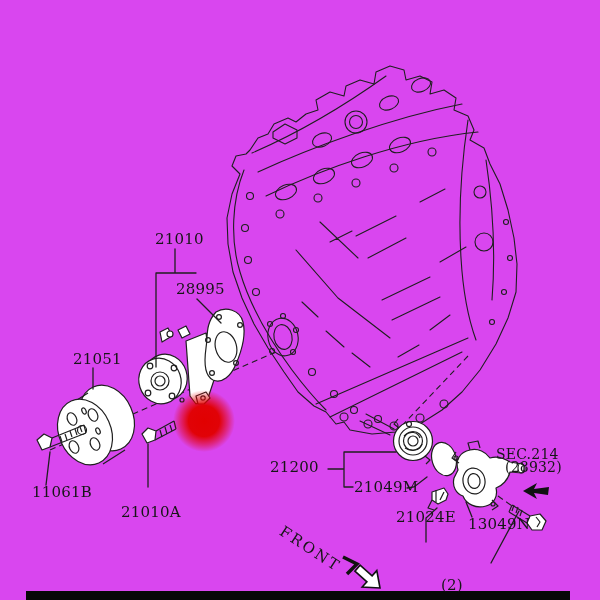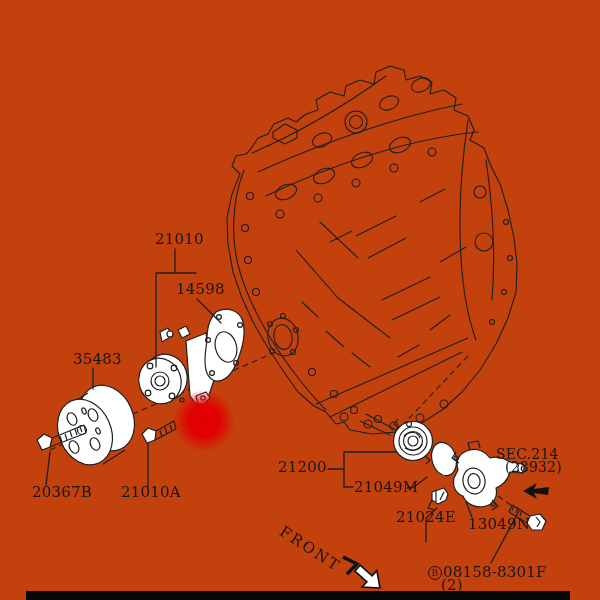--- a/index.html
+++ b/index.html
@@ -1,17 +1,17 @@
 <!DOCTYPE html>
 <html><head>
 <meta charset="utf-8">
 <style>
   html,body{margin:0;padding:0;background:#ffffff;}
   body{width:600px;height:600px;overflow:hidden;}
-  #stage{position:relative;width:600px;height:600px;background:#c2410c;
+  #stage{position:relative;width:600px;height:600px;background:#d946ef;
          font-family:"DejaVu Serif","Liberation Serif",serif;}
   #art{position:absolute;left:0;top:0;}
   .label{position:absolute;font-size:15px;color:#161616;letter-spacing:.2px;
          white-space:nowrap;line-height:1;}
   .label-sm{font-size:14px;}
   .front-label{transform:rotate(33deg);transform-origin:left top;letter-spacing:2.5px;}
   .circ-b{display:inline-block;width:12px;height:12px;border:1.3px solid #161616;
           border-radius:50%;font-size:9px;line-height:12px;text-align:center;
           vertical-align:1px;margin-right:1px;font-family:"DejaVu Serif",serif;}
 </style>
@@ -218,26 +218,25 @@
 
   <g>
     <path d="M343,557 L357,564 L347,574" fill="none" stroke="#111111" stroke-width="3.5" stroke-linejoin="miter"></path>
     <path d="M354.9,571.2 L366.9,581.8 L362.2,587 L380,588 L376.8,570.6 L372.1,575.8 L360.1,565.2 Z" fill="#ffffff" stroke="#111111" stroke-width="1.6" stroke-linejoin="miter"></path>
   </g>
 
   <rect x="26" y="591" width="544" height="9" fill="#070707"></rect>
 </svg>
 
   <span class="label" style="left:155px;top:232px">21010</span>
-  <span class="label" style="left:176px;top:282px">14598</span>
-  <span class="label" style="left:73px;top:352px">35483</span>
-  <span class="label" style="left:32px;top:485px">20367B</span>
-  <span class="label" style="left:121px;top:485px">21010A</span>
-  <span class="label" style="left:278px;top:460px">21200</span>
+  <span class="label" style="left:176px;top:282px">28995</span>
+  <span class="label" style="left:73px;top:352px">21051</span>
+  <span class="label" style="left:32px;top:485px">11061B</span>
+  <span class="label" style="left:121px;top:505px">21010A</span>
+  <span class="label" style="left:270px;top:460px">21200</span>
   <span class="label" style="left:354px;top:480px">21049M</span>
   <span class="label label-sm" style="left:496px;top:447px">SEC.214</span>
   <span class="label label-sm" style="left:505px;top:460px">(28932)</span>
   <span class="label" style="left:468px;top:517px">13049N</span>
   <span class="label" style="left:396px;top:510px">21024E</span>
-  <span class="label" style="left:428px;top:565px"><span class="circ-b">B</span><span>08158-8301F</span></span>
   <span class="label" style="left:441px;top:578px">(2)</span>
   <span class="label front-label" style="left:285px;top:524px">FRONT</span>
 </div>
 
 </body></html>

